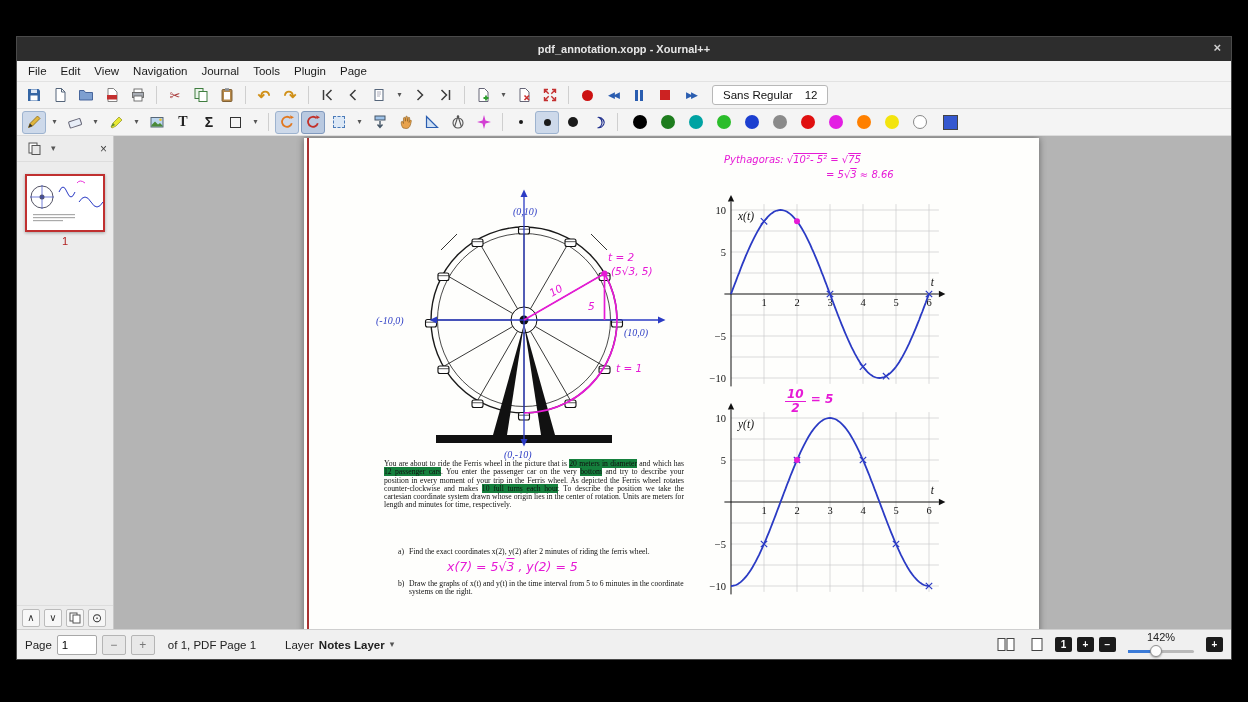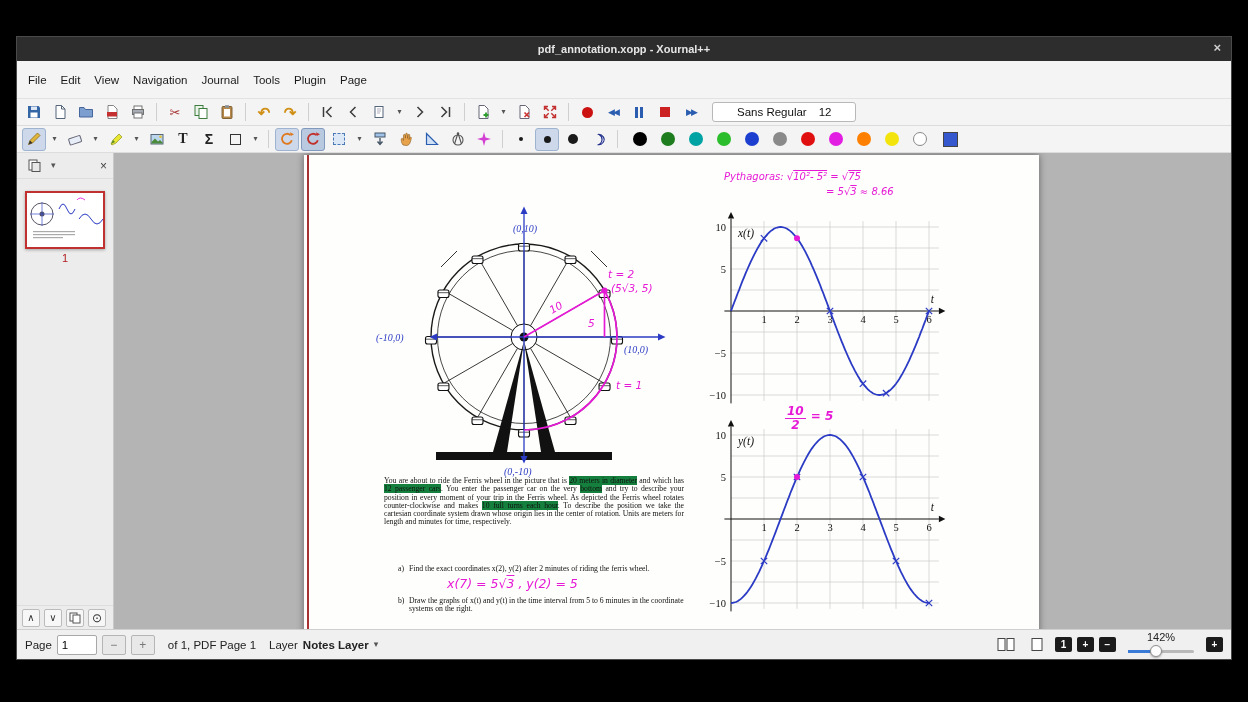--- a/index.html
+++ b/index.html
@@ -1,31 +1,31 @@
 <!DOCTYPE html>
 <html><head>
 <meta charset="utf-8">
 <style>
   *{box-sizing:border-box;margin:0;padding:0}
   html,body{width:1248px;height:702px;background:#000;overflow:hidden;font-family:"Liberation Sans",sans-serif}
   .window{position:absolute;left:16px;top:36px;width:1216px;height:624px;display:flex;flex-direction:column;background:#f3f3f3;border:1px solid #4a4a4a}
   .titlebar{height:24px;background:#2d2d2d;color:#e6e6e6;display:flex;align-items:center;justify-content:center;position:relative;font-size:11px;font-weight:bold;flex:none}
   .titlebar .closebtn{position:absolute;right:10px;top:3px;font-size:13px;color:#cfcfcf}
-  .menubar{height:38px;background:#f4f4f4;border-bottom:1px solid #e2e2e2;display:flex;align-items:center;padding-left:4px;font-size:11.5px;color:#1a1a1a;flex:none}
+  .menubar{height:21px;background:#f4f4f4;border-bottom:1px solid #e2e2e2;display:flex;align-items:center;padding-left:4px;font-size:11.5px;color:#1a1a1a;flex:none}
   .menu-item{padding:2px 7px}
   .toolbar{height:27px;background:#f4f4f4;border-bottom:1px solid #dcdcdc;display:flex;align-items:center;padding:0 4px;flex:none}
   .tb{min-width:24px;height:23px;display:flex;align-items:center;justify-content:center;border:1px solid transparent;border-radius:3px;margin:0 1px;position:relative}
   .tb.narrow{min-width:13px}
   .tb.pressed{background:#cdd9ea;border-color:#9db3cf}
   .tb.pressed2{background:#b9c9e0;border-color:#8099bd}
   .sep{width:1px;height:18px;background:#cfcfcf;margin:0 5px;flex:none}
   .chev{font-size:8px;color:#555;line-height:1}
   .g{line-height:1}
   .pbar{width:3px;height:11px;background:#2a5db0;display:block}
-  .fontbtn{display:flex;align-items:flex-end;gap:12px;background:#fff;border:1px solid #b8b8b8;border-radius:3px;padding:3px 24px;font-size:11.5px;margin-left:8px;color:#111}
+  .fontbtn{display:flex;align-items:flex-end;gap:12px;background:#fff;border:1px solid #b8b8b8;border-radius:3px;padding:3px 10px;font-size:11.5px;margin-left:8px;color:#111}
   .dot{background:#1a1a1a;border-radius:50%;display:inline-block}
   .colors{display:flex;gap:14px;align-items:center;margin-left:10px}
   .color-dot{width:14px;height:14px;border-radius:50%;flex:none}
   .curcolor{width:15px;height:15px;border:1.5px solid #444;margin-left:16px;flex:none}
   .content{flex:1;display:flex;min-height:0}
   .sidebar{width:97px;background:#ececec;border-right:1px solid #c9c9c9;display:flex;flex-direction:column;flex:none}
   .sb-head{height:26px;display:flex;align-items:center;gap:6px;padding:0 6px;border-bottom:1px solid #ddd;flex:none}
   .thumb-wrap{flex:1;padding-top:12px;display:flex;flex-direction:column;align-items:center}
   .thumb{width:80px;height:58px;background:#fff;border:2px solid #c03030;box-shadow:0 1px 3px rgba(0,0,0,.3)}
   .thumb svg{width:100%;height:100%}
@@ -585,21 +585,21 @@
       </div>
     </div>
   </div>
 
   <div class="statusbar">
     <span>Page</span>
     <input class="pageinput" value="1" style="">
     <span class="stepbtn">−</span>
     <span class="stepbtn">+</span>
     <span style="margin-left:8px">of 1, PDF Page 1</span>
-    <span style="margin-left:8px">Layer</span>
+    <span style="margin-left:24px">Layer</span>
     <span style="font-weight:bold">Notes Layer</span>
     <span class="chev" style="font-size:9px">▾</span>
     <span style="margin-left:auto"></span>
     <span class="tb">
         <svg width="18" height="15" viewBox="0 0 18 15">
           <rect x="1" y="1.5" width="7" height="12" fill="#fff" stroke="#444"></rect>
           <rect x="10" y="1.5" width="7" height="12" fill="#fff" stroke="#444"></rect>
         </svg>
       </span>
     <span class="tb">

